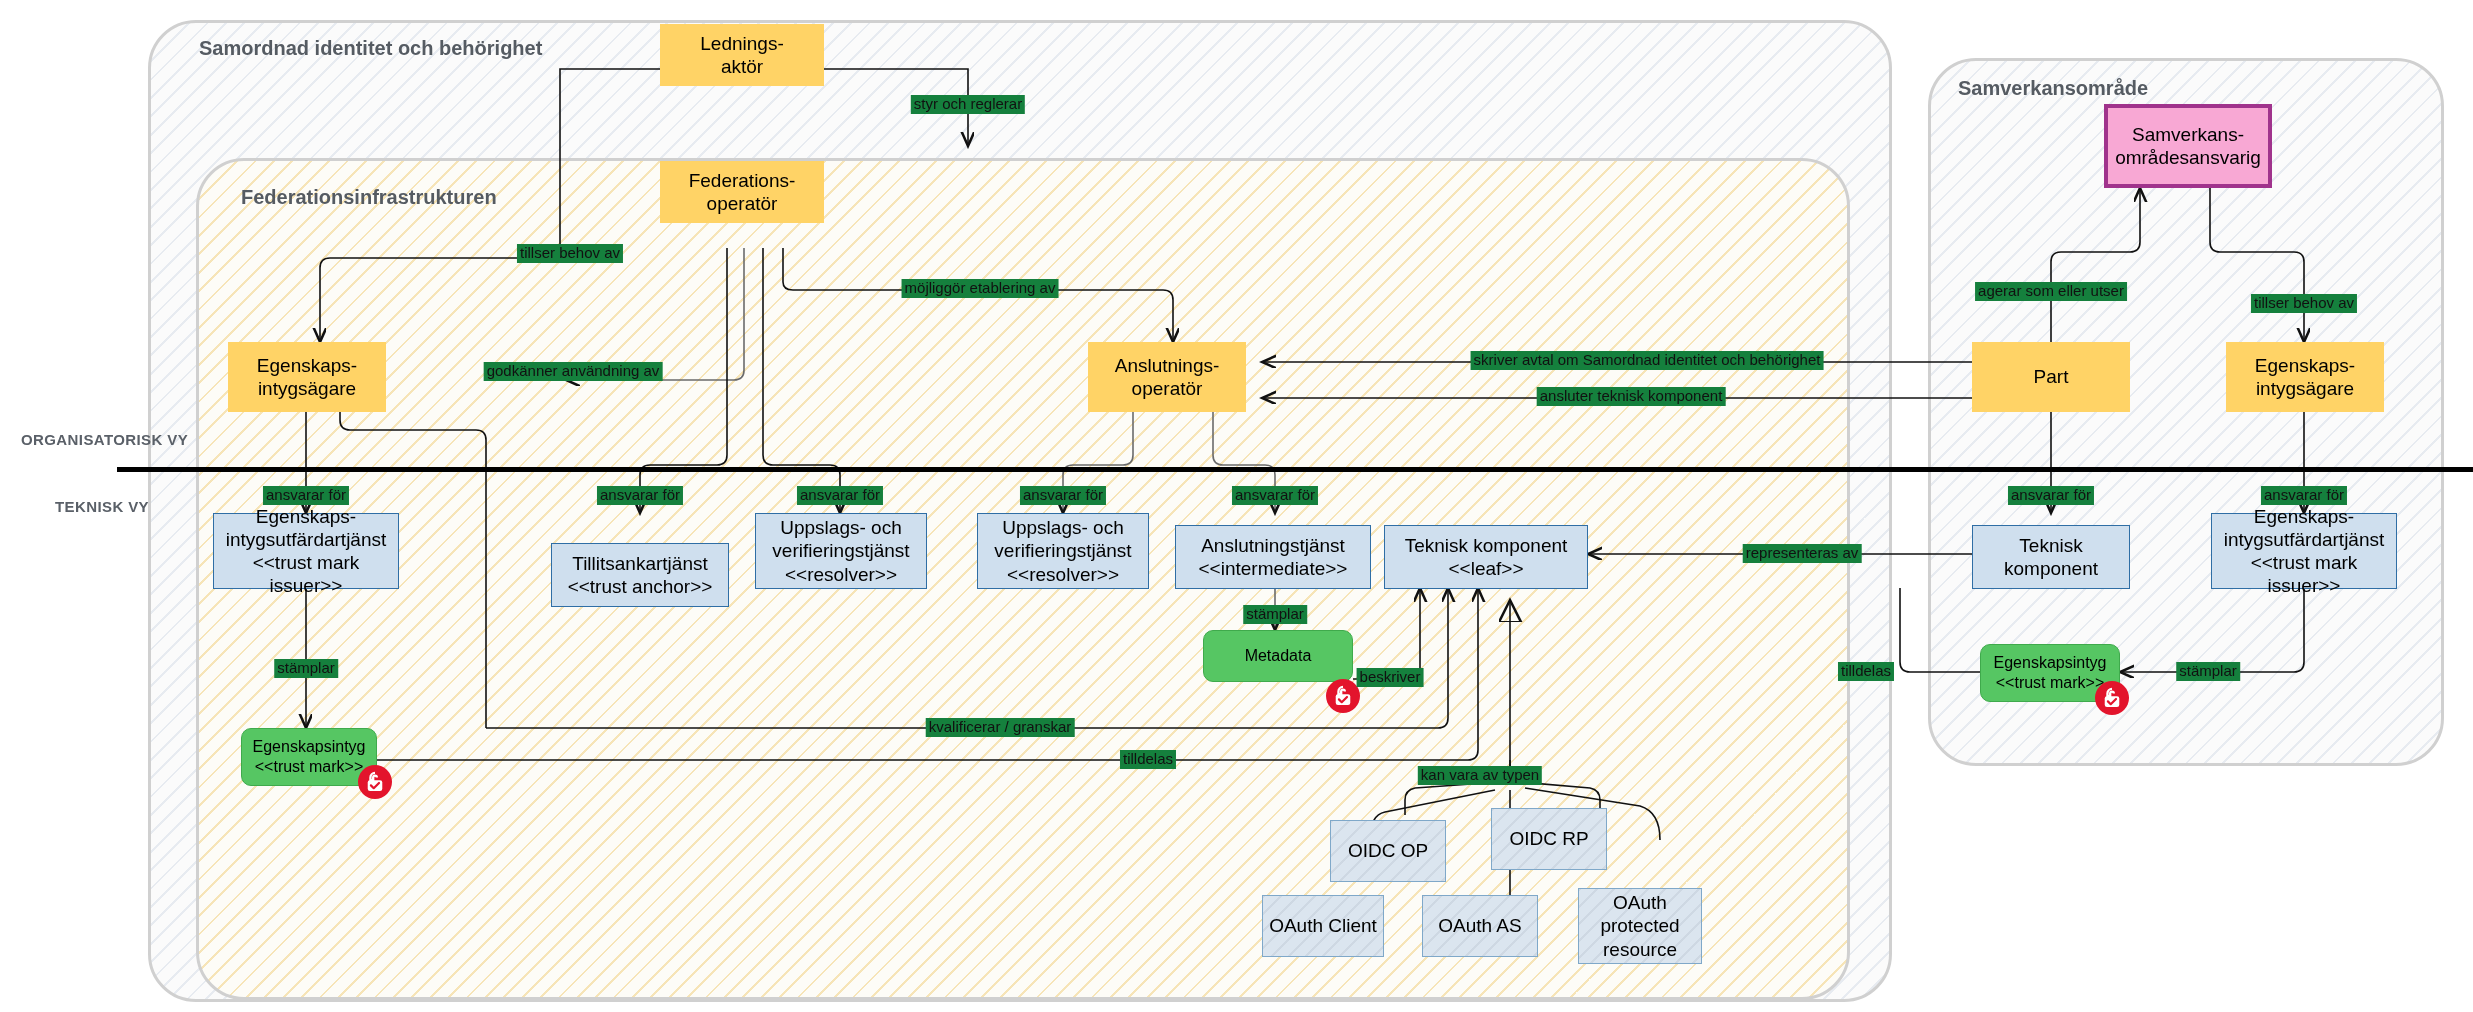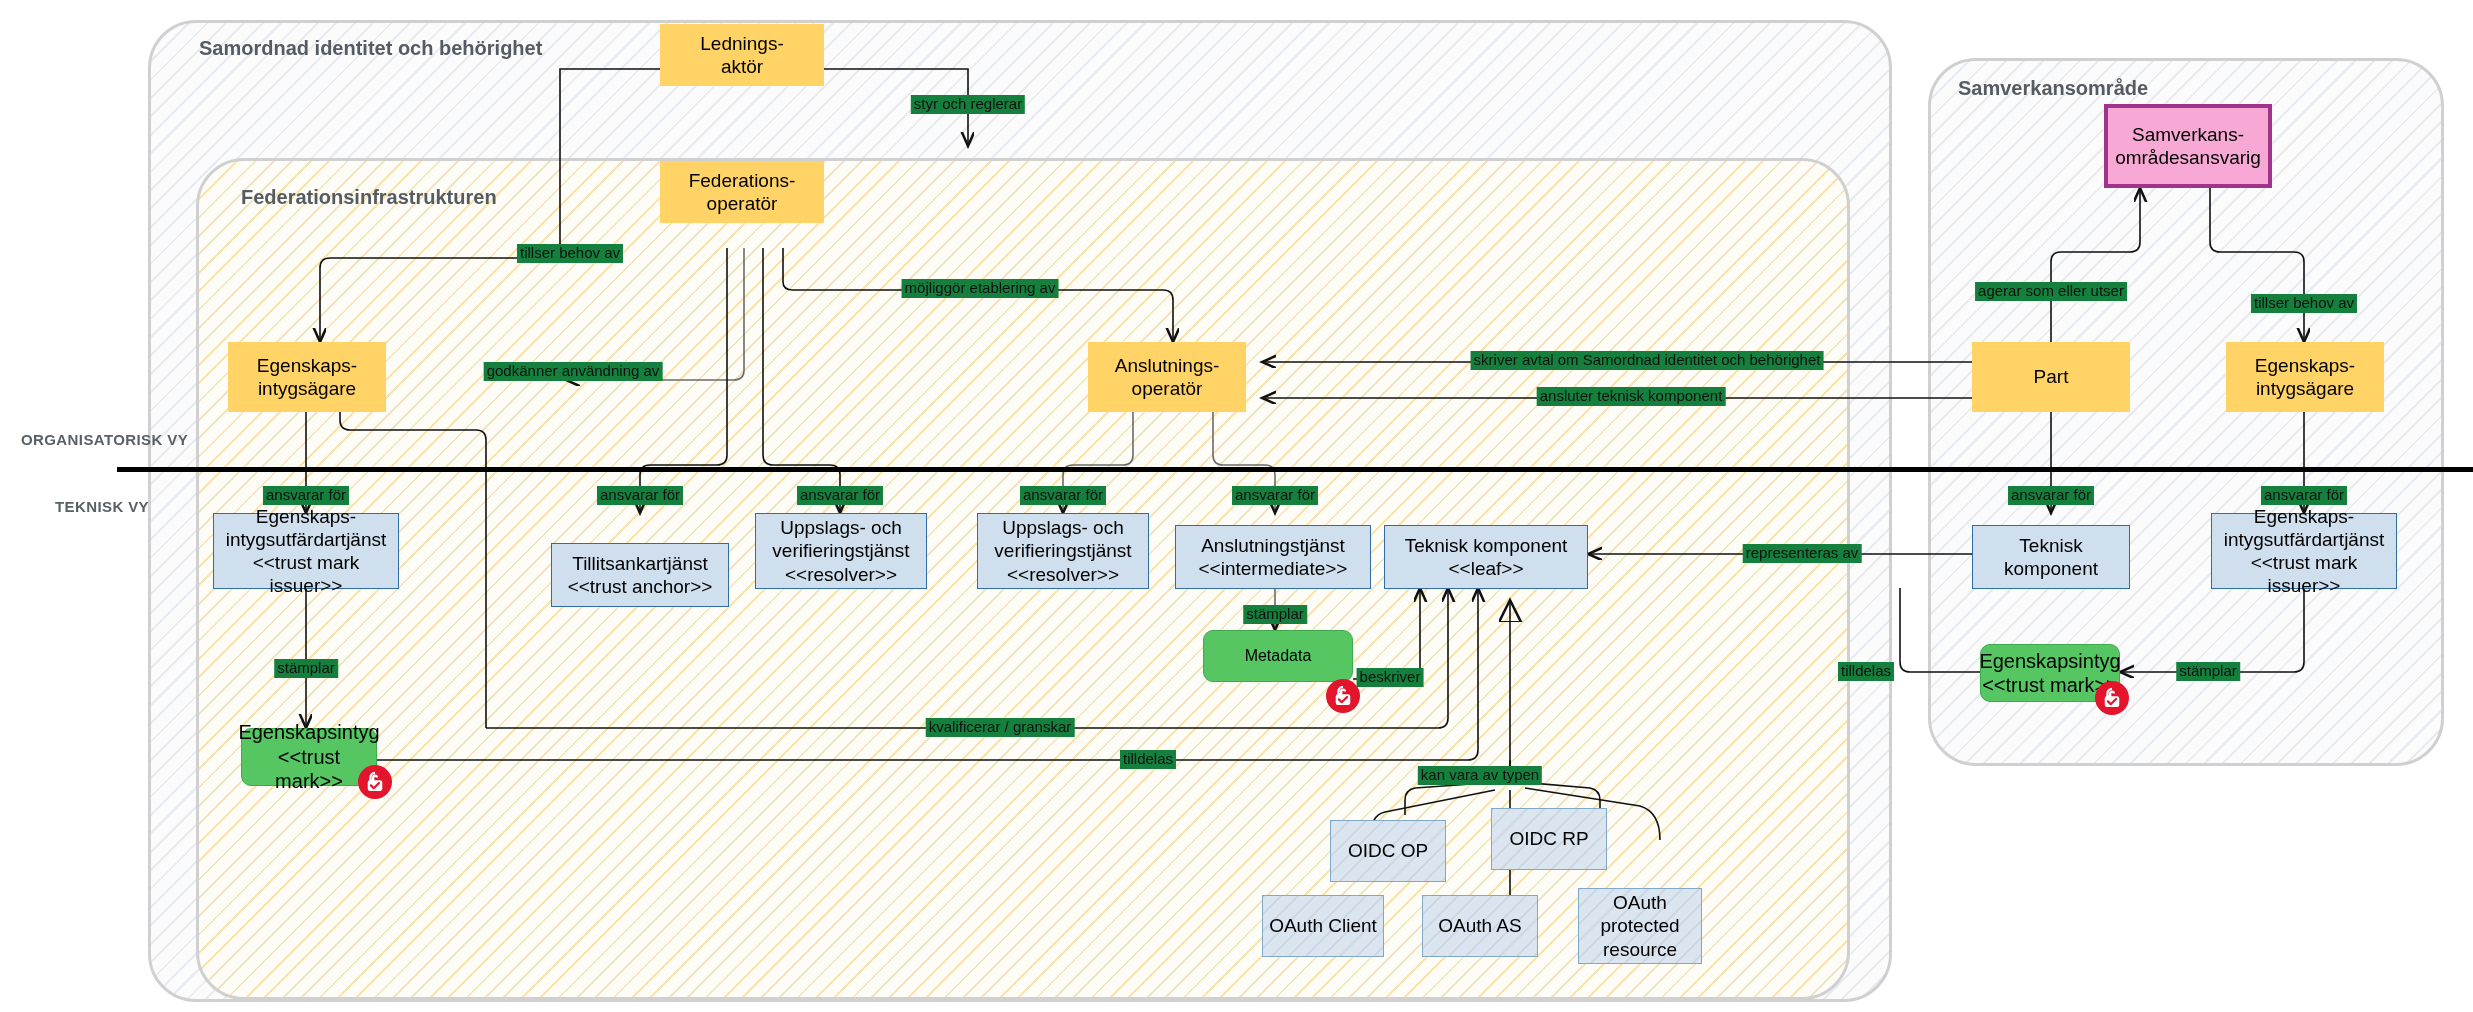--- a/index.html
+++ b/index.html
@@ -27,21 +27,21 @@
   .node{position:absolute;box-sizing:border-box;display:flex;align-items:center;
         justify-content:center;text-align:center;line-height:1.22;color:#000;}
   .n-actor{background:#ffd366;border:1px solid #ffd366;font-size:19px;}
   .n-tech{background:#cfdfee;border:1.6px solid #2f6ea5;font-size:19px;}
   .n-tech-sub{background:#dbe5ef;border:1.6px solid #7fa8c9;font-size:19px;
     background-image:repeating-linear-gradient(135deg,
        rgba(190,200,212,.45) 0px, rgba(190,200,212,.45) 2px,
        rgba(255,255,255,0) 2px, rgba(255,255,255,0) 12px);}
   .n-pink{background:#f8a8d4;border:4px solid #a0338c;font-size:19px;}
   .n-green{background:#56c663;border:1px solid #3faa4c;border-radius:10px;font-size:16px;}
-  .n-green2{background:#56c663;border:1px solid #3faa4c;border-radius:10px;font-size:20px;}
+  .n-green2{background:#56c663;border:1px solid #3faa4c;border-radius:10px;font-size:16px;}
   .node span{display:block;}
 
   
   .lock{position:absolute;width:34px;height:34px;border-radius:50%;
         background:#e3142c;display:flex;align-items:center;justify-content:center;}
   .lock svg{width:20px;height:22px;}
 
   
   .lane-line{position:absolute;background:#000;height:5px;}
   .lane-label{position:absolute;font-size:15px;font-weight:bold;color:#5a6068;letter-spacing:.4px;white-space:nowrap;}

